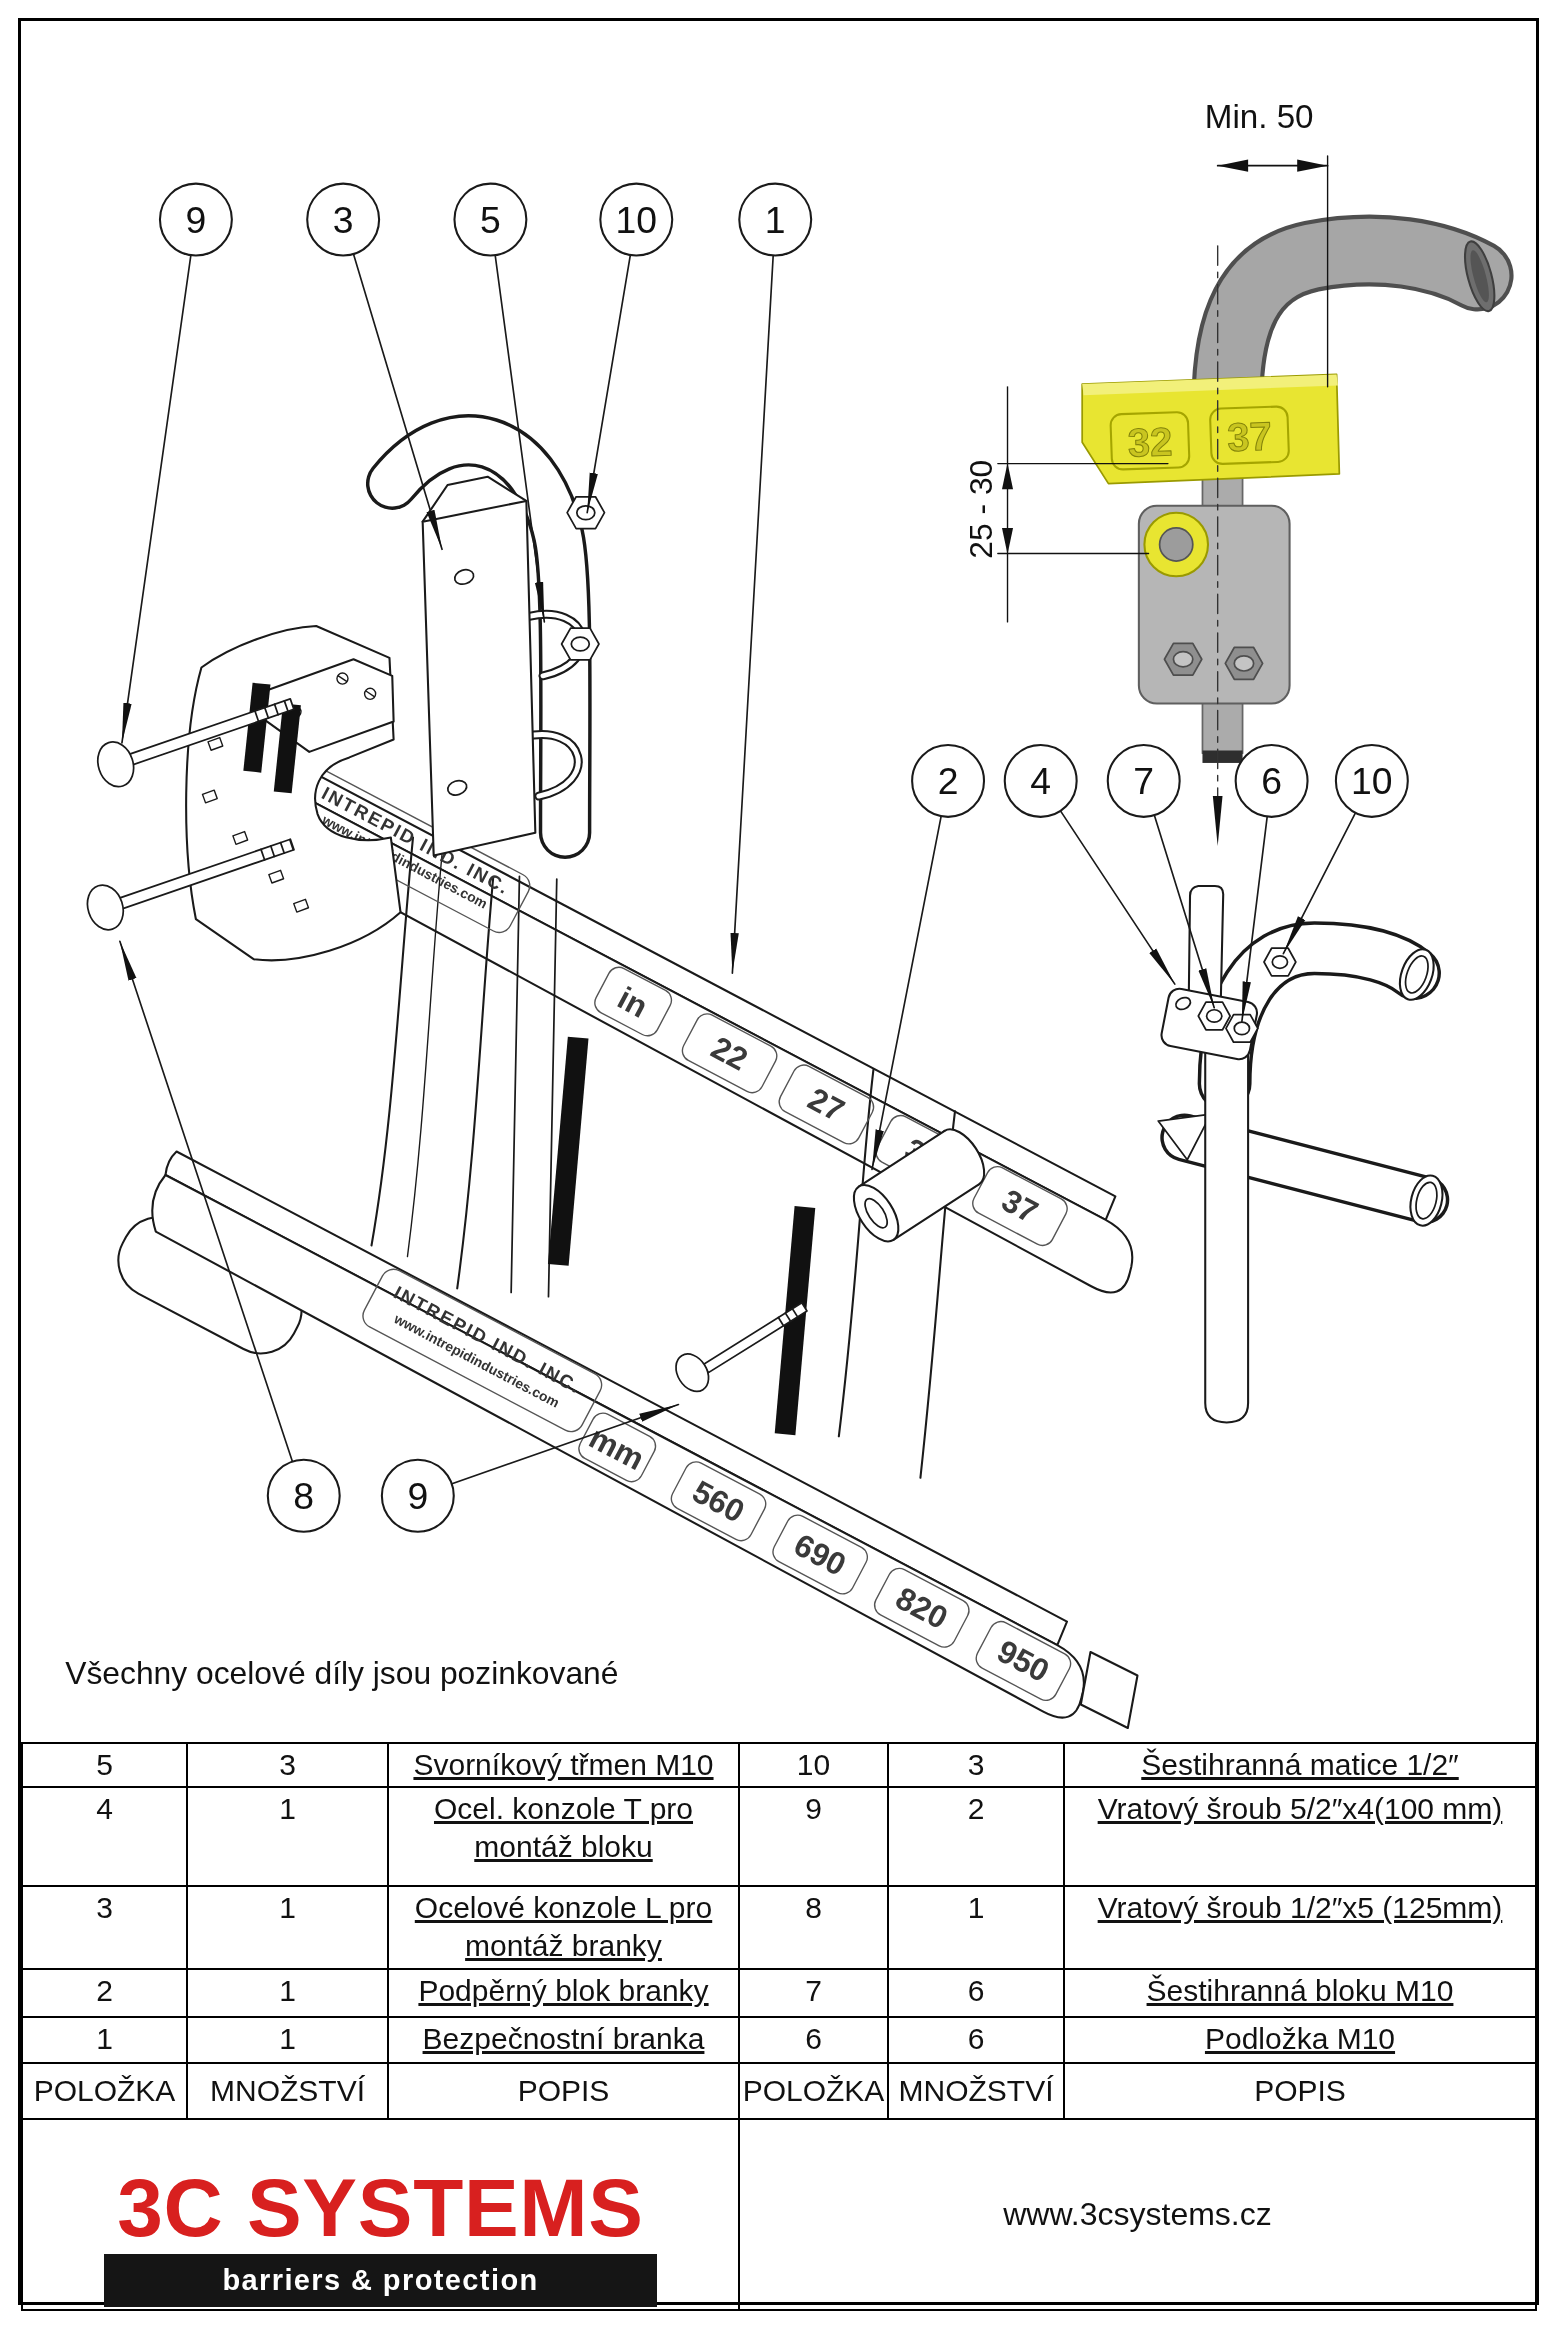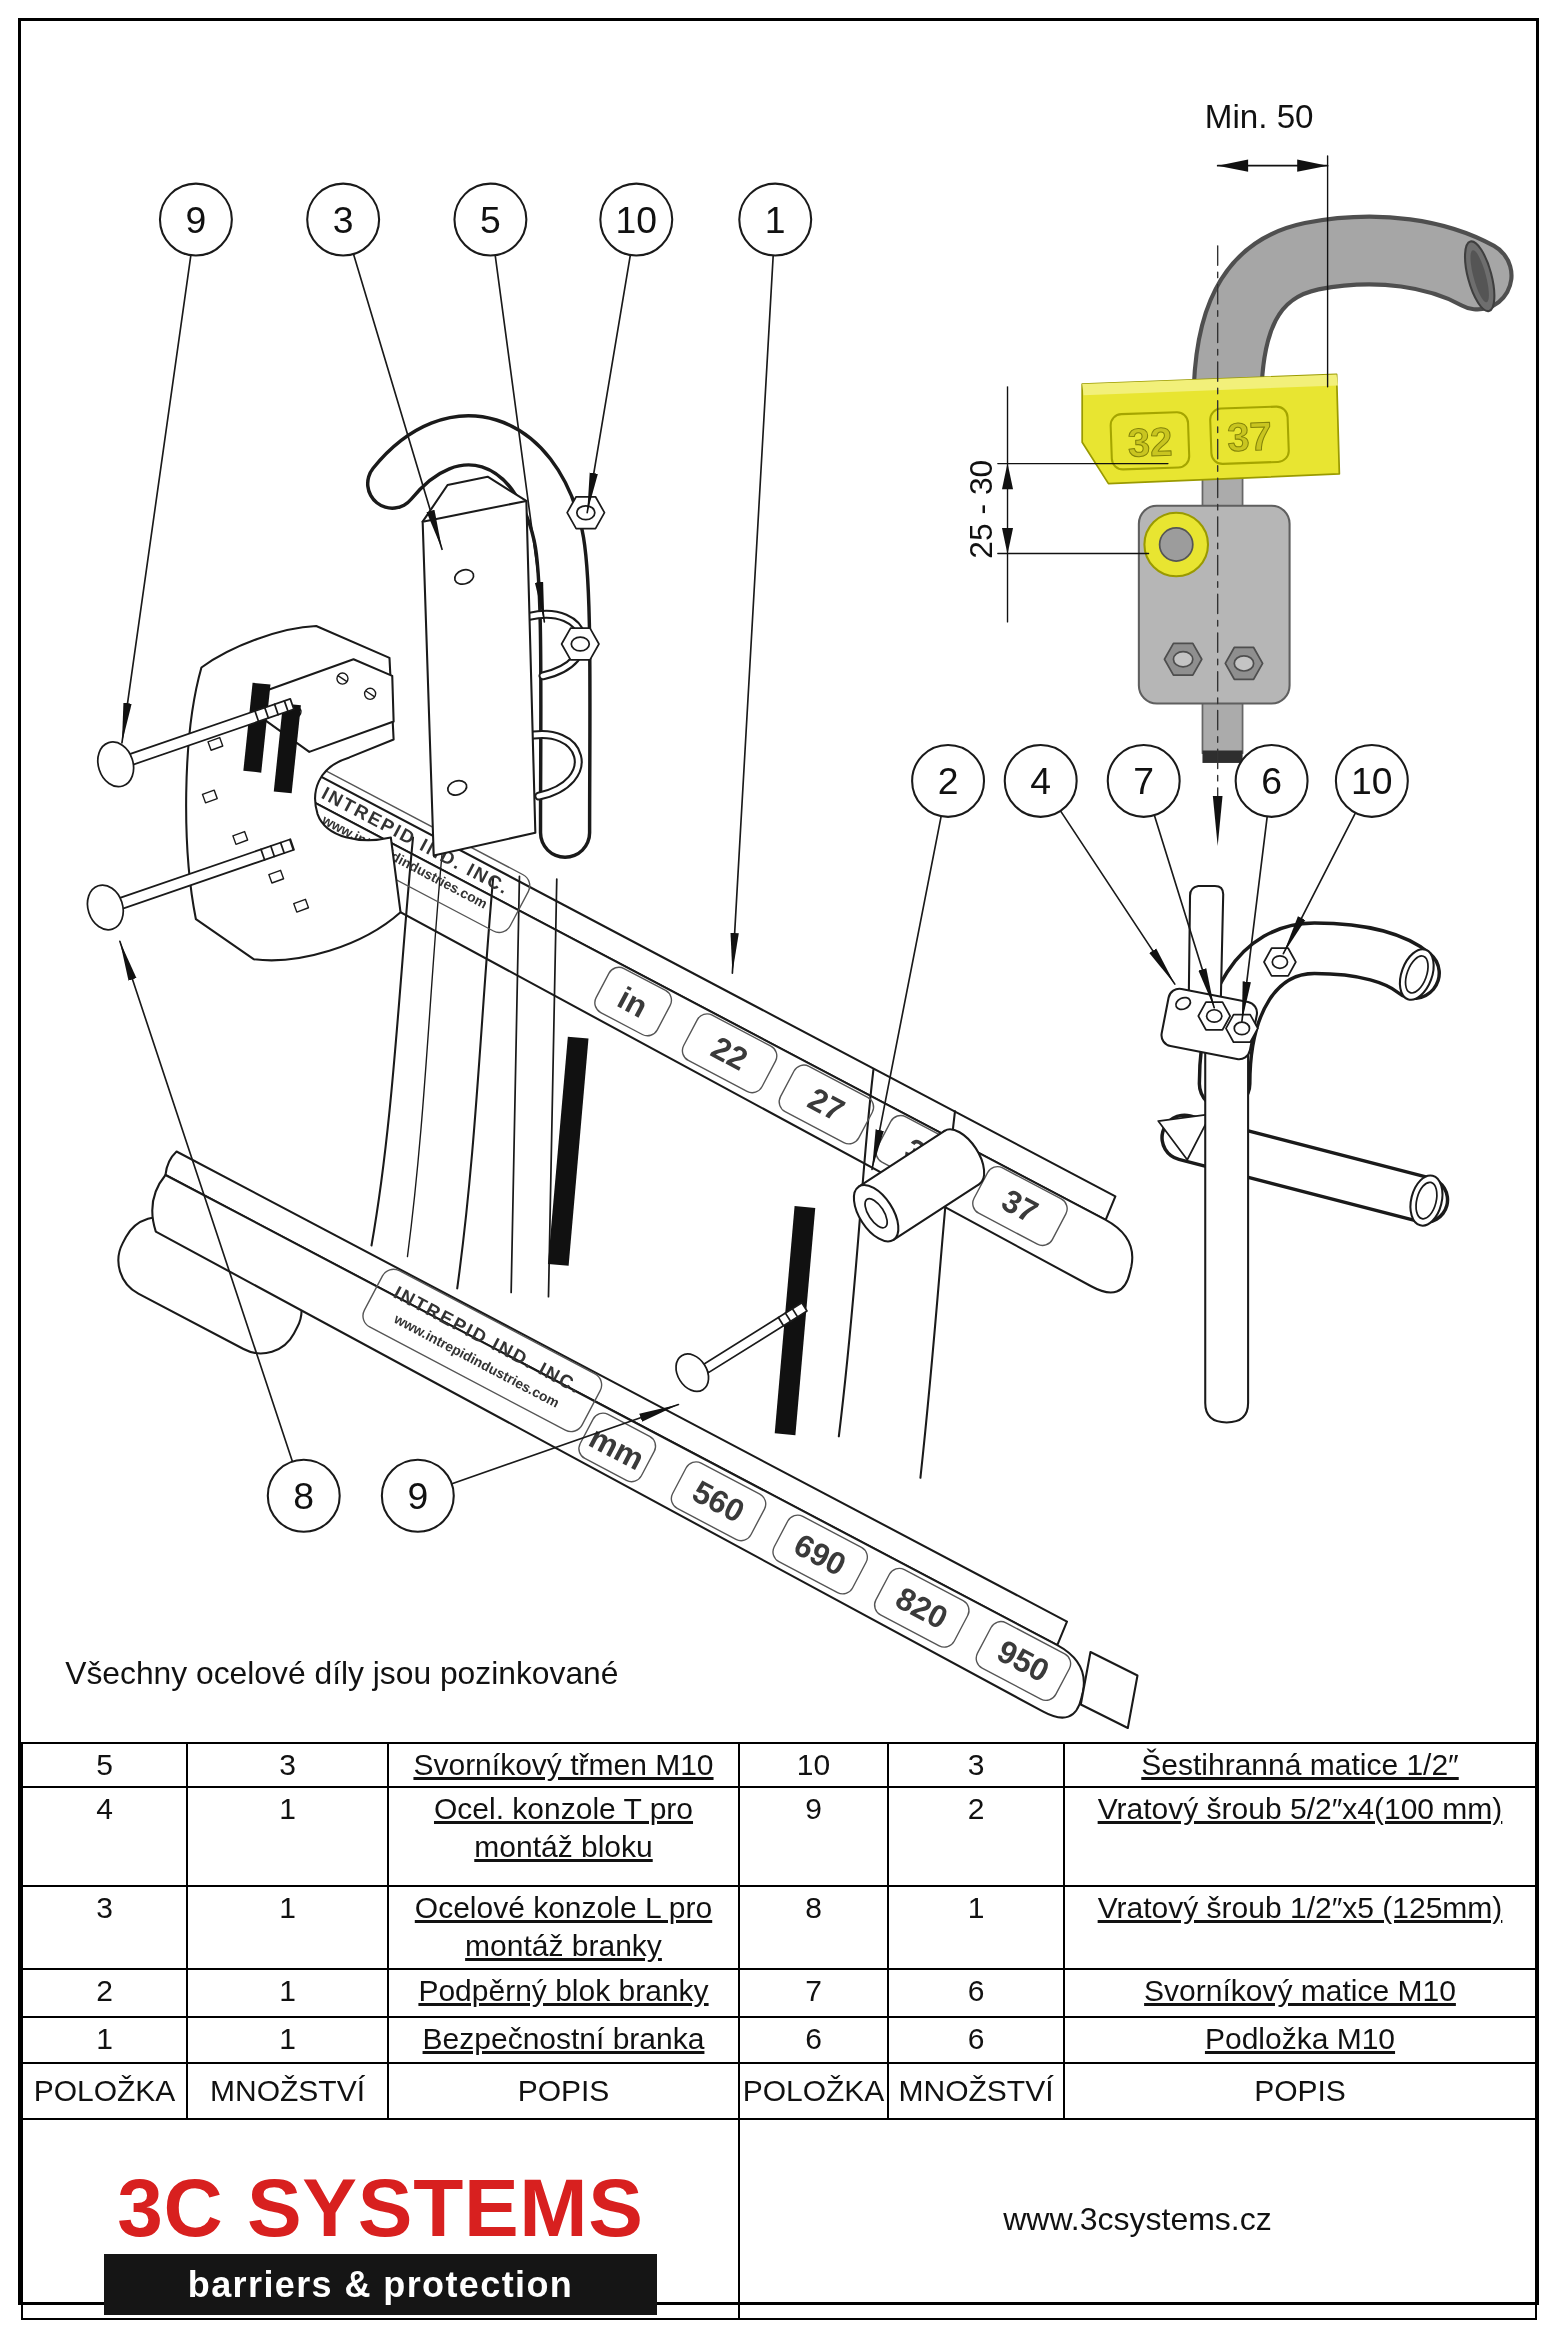--- a/index.html
+++ b/index.html
@@ -12,21 +12,21 @@
   table.bom{border-collapse:collapse;width:1514px;table-layout:fixed;
             font-size:30px;line-height:1.25;}
   table.bom td{border:2.1px solid #000;padding:2.1px 5.5px;vertical-align:top;
                overflow:hidden;box-sizing:border-box;}
   td.num{text-align:center;}
   td.desc{text-align:center;padding-left:8.3px;text-decoration:underline;}
   tr.hdr td{text-align:center;vertical-align:middle;font-size:30px;padding:0;}
   tr.foot td{vertical-align:middle;text-align:center;}
   .logo-red{color:var(--logo-red,#d8201f);font-size:82px;font-weight:bold;
             letter-spacing:0.7px;line-height:1.02;white-space:nowrap;margin-top:44px;}
-  .logo-banner{background:#151515;color:#fff;font-size:36px;font-weight:bold;
+  .logo-banner{background:#151515;color:#fff;font-size:29px;font-weight:bold;
                width:553px;margin:4.1px auto 0;padding:8.3px 0;letter-spacing:1.4px;}
   .website{font-size:32px;margin-left:27px;}
 </style>
 </head>
 <body>
 
 <div class="page">
   <div class="frame">
 
     <div class="drawing-wrap">
@@ -363,21 +363,21 @@
         <td class="num">8</td>
         <td class="num">1</td>
         <td class="desc">Vratový šroub 1/2″x5 (125mm)</td>
       </tr>
       <tr style="height:48px">
         <td class="num">2</td>
         <td class="num">1</td>
         <td class="desc">Podpěrný blok branky</td>
         <td class="num">7</td>
         <td class="num">6</td>
-        <td class="desc">Svorníkový matice M10</td>
+        <td class="desc">Šestihranná bloku M10</td>
       </tr>
       <tr style="height:46px">
         <td class="num">1</td>
         <td class="num">1</td>
         <td class="desc">Bezpečnostní branka</td>
         <td class="num">6</td>
         <td class="num">6</td>
         <td class="desc">Podložka M10</td>
       </tr>
       <tr class="hdr" style="height:56px">

